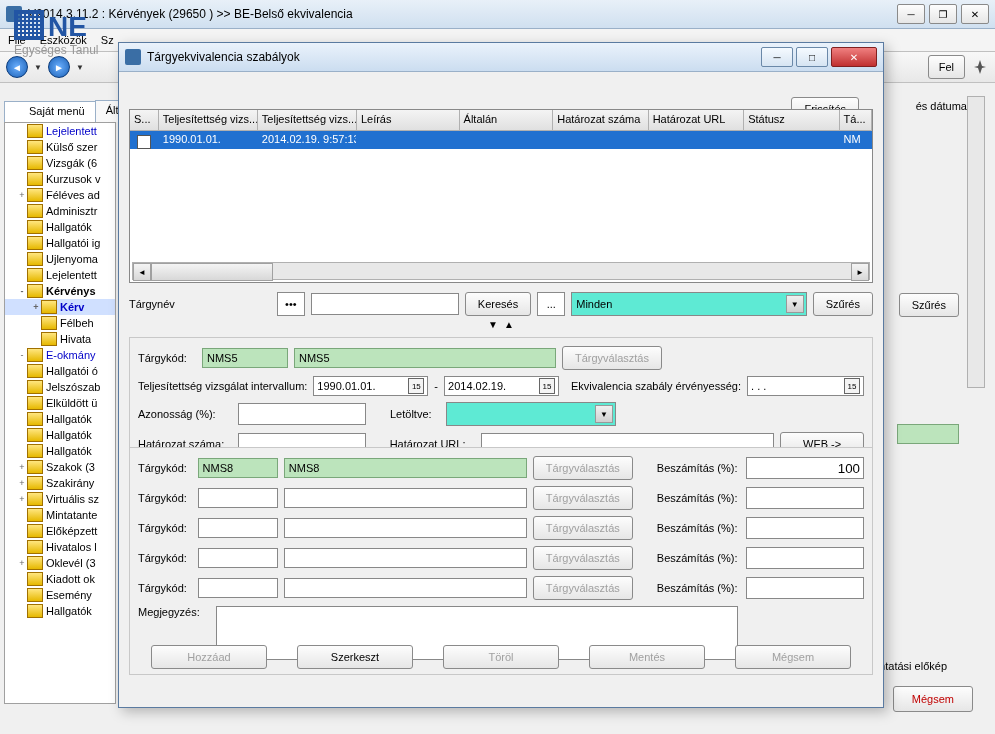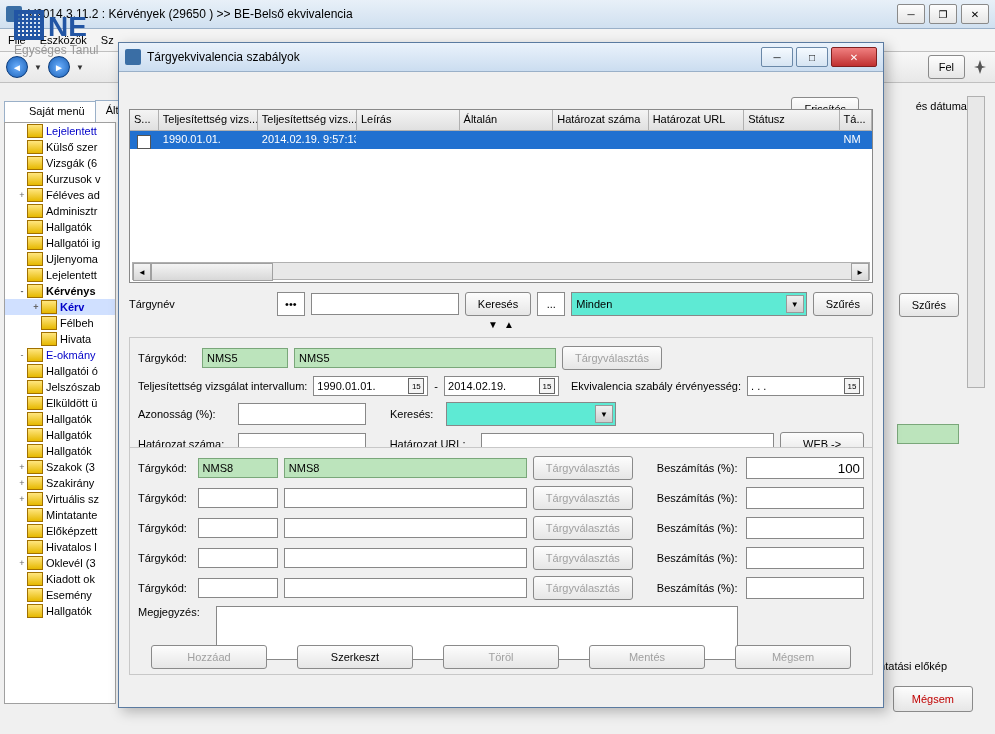--- a/index.html
+++ b/index.html
@@ -395,21 +395,21 @@
           </div>
           <span class="lbl" style="margin-left:6px;">Ekvivalencia szabály érvényesség:</span>
           <div class="date-input" style="width:110px;">
             <span>. . .</span>
             <span class="cal-icon">15</span>
           </div>
         </div>
         <div class="frow">
           <span class="lbl" style="width:94px;">Azonosság (%):</span>
           <input class="input" style="width: 120px;">
-          <span class="lbl" style="width:50px;margin-left:18px;">Keresés:</span>
+          <span class="lbl" style="width:50px;margin-left:18px;">Letöltve:</span>
           <div class="select" style="width:160px;">
             <span class="select-arrow">▼</span>
           </div>
         </div>
         <div class="frow">
           <span class="lbl" style="width:94px;">Határozat száma:</span>
           <input class="input" style="width: 120px;">
           <span class="lbl" style="width:86px;margin-left:18px;">Határozat URL:</span>
           <input class="input" style="width: 286px;">
           <div class="btn" style="margin-left:auto;width:58px;justify-content:center;">WEB -&gt;</div>

